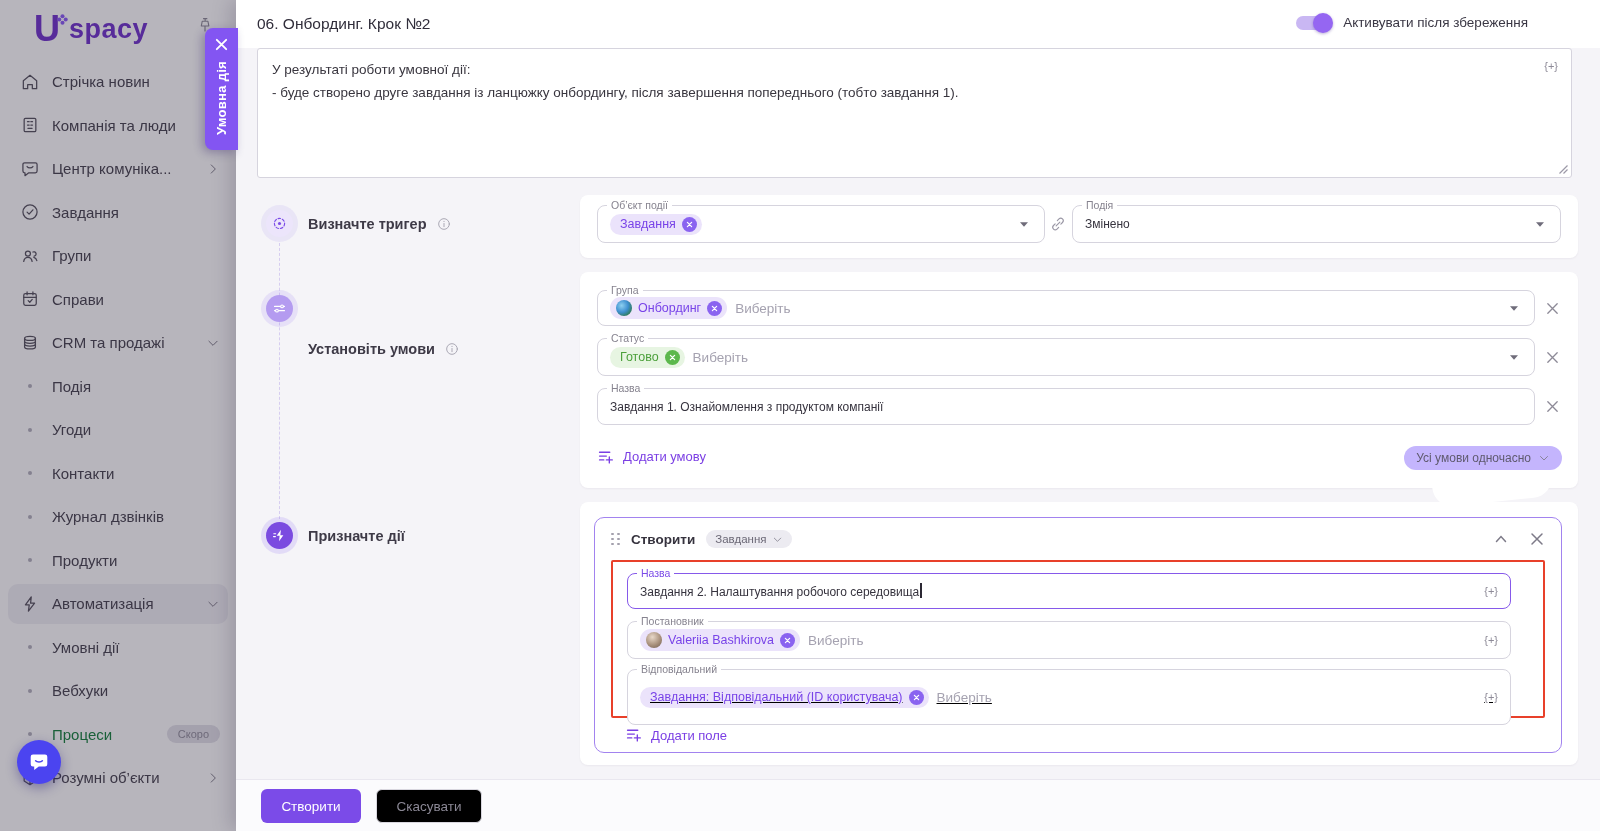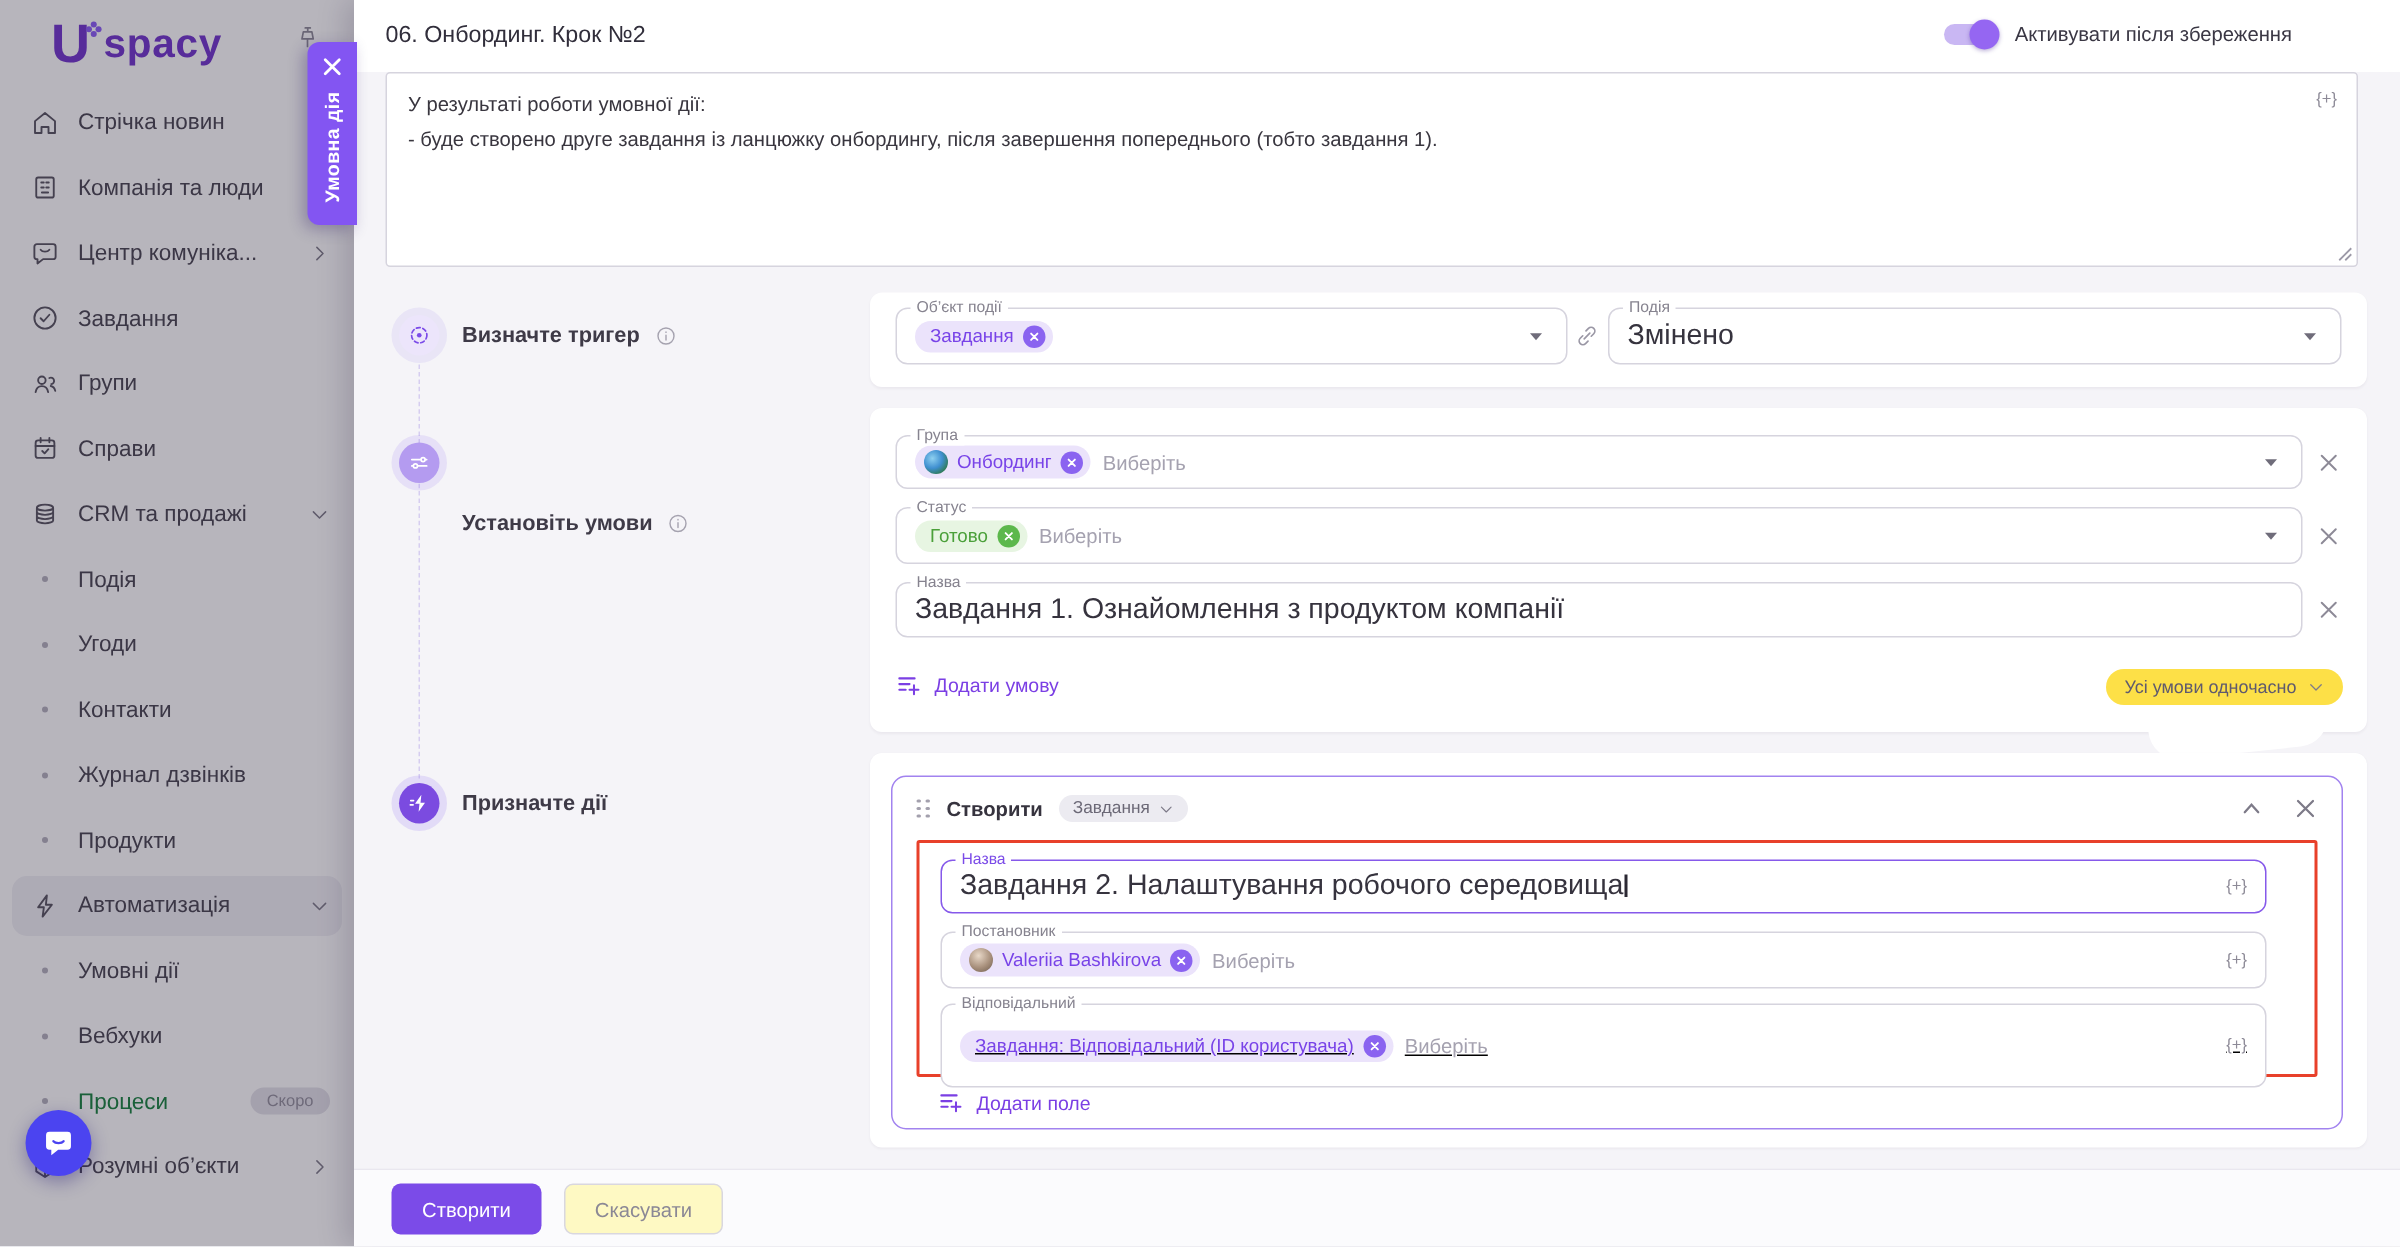--- a/index.html
+++ b/index.html
@@ -56,39 +56,39 @@
   .step2 { left:30px; top:295px; background:#b49bf0; color:#fff; box-shadow:0 0 0 5px rgba(132,94,240,.13); }
   .step3 { left:30px; top:522px; background:#7b4be0; color:#fff; box-shadow:0 0 0 5px rgba(132,94,240,.16); }
   .step-label { position:absolute; font-size:14.5px; font-weight:600; color:#3e3a47; display:flex; gap:9px; align-items:center; }
   .info-ic { width:16px; height:16px; color:#a5a2af; }
   .info-ic svg { width:16px; height:16px; fill:none; stroke:currentColor; stroke-width:1.4; stroke-linecap:round; }
 
   .card { position:absolute; background:#fff; border-radius:8px; box-shadow:0 1px 2px rgba(30,25,60,.05); }
   .field { position:absolute; border:1px solid #d6d4de; border-radius:8px; background:#fff; display:flex; align-items:center; padding:0 12px; gap:8px; cursor:text;justify-content:space-between; }
   .flabel { position:absolute; top:-7px; left:9px; background:#fff; padding:0 4px; font-size:10.5px; color:#86838f; line-height:13px; white-space:nowrap; }
   .ph { color:#a5a2b0; font-size:13.5px; }
-  .val { font-size:19px; color:#36333e; white-space:nowrap; }
+  .val { font-size:12px; color:#36333e; white-space:nowrap; }
   .dd { margin-left:auto; width:16px; height:16px; color:#6f6c7a; cursor:pointer; flex:none; }
   .dd svg { width:16px; height:16px; }
   .chip { display:inline-flex; align-items:center; gap:6px; background:#ebe3fb; border-radius:13px; padding:3px 5px 3px 10px; font-size:12.5px; color:#7843e8; white-space:nowrap; flex:none; }
   .chip .av { width:16px; height:16px; border-radius:50%; margin-left:-4px; flex:none; }
   .av-globe { background:radial-gradient(circle at 35% 35%, #8ed0f0, #3f8fd0 45%, #2f7a52 78%, #1d5a7a); }
   .av-user  { background:radial-gradient(circle at 40% 32%, #e8d8c8, #a8907c 55%, #6b5a4c); }
   .cx { width:15px; height:15px; border-radius:50%; background:#8a63f0; display:flex; align-items:center; justify-content:center; cursor:pointer; flex:none; }
   .cx svg { width:7px; height:7px; stroke:#fff; stroke-width:1.8; stroke-linecap:round; fill:none; }
   .chip.green { background:#e7f5e2; color:#4ba03a; }
   .chip.green .cx { background:#5cb84c; }
   .rowx { position:absolute; width:20px; height:20px; color:#8d8a97; display:flex; align-items:center; justify-content:center; cursor:pointer; }
   .rowx svg { width:15px; height:15px; stroke:currentColor; stroke-width:1.4; stroke-linecap:round; fill:none; }
   .link-ic { position:absolute; left:469px; top:20px; width:18px; height:18px; color:#9a97a5; }
   .link-ic svg { width:18px; height:18px; fill:none; stroke:currentColor; stroke-width:1.5; stroke-linecap:round; stroke-linejoin:round; }
   .addlink { position:absolute; display:flex; align-items:center; gap:9px; color:#7b3fe4; font-size:13px; font-weight:500; cursor:pointer; }
   .addlink .ic { width:17px; height:17px; }
   .addlink .ic svg { width:17px; height:17px; fill:none; stroke:currentColor; stroke-width:1.6; stroke-linecap:round; }
-  .mode-pill { position:absolute; right:16px; top:174px; background:#fde047; border-radius:13px; padding:5px 12px; display:flex; align-items:center; gap:7px; font-size:12px; color:#5f5a6e; cursor:pointer; }
+  .mode-pill { position:absolute; right:16px; top:174px; background:#c4b5fd; border-radius:13px; padding:5px 12px; display:flex; align-items:center; gap:7px; font-size:12px; color:#5f5a6e; cursor:pointer; }
   .mode-pill .chev { width:12px; height:12px; }
   .mode-pill .chev svg { width:12px; height:12px; }
   .blob { position:absolute; left:852px; top:190px; width:120px; height:40px; background:#fff; border-radius:24px; transform:rotate(-6deg); z-index:0; }
 
   .purple-card { position:absolute; left:14px; top:15px; width:968px; height:236px; border:1.5px solid #a283ef; border-radius:10px; background:#fff; }
   .act-header { position:absolute; top:0; left:0; right:0; height:42px; display:flex; align-items:center; padding:0 16px; gap:11px; }
   .drag { display:grid; grid-template-columns:3px 3px; gap:2.5px 3px; cursor:grab; }
   .drag i { width:2.5px; height:2.5px; border-radius:50%; background:#a3a0ad; }
   .act-title { font-size:13.5px; font-weight:700; color:#36333e; }
   .entity-pill { background:#ecebf1; border-radius:11px; padding:3px 9px; display:flex; gap:5px; align-items:center; font-size:11.5px; color:#6b6876; cursor:pointer; }
@@ -99,21 +99,21 @@
   .redbox { position:absolute; left:16px; top:42px; width:934px; height:158px; border:2px solid #e8402a; border-radius:2px; }
   .afield { left:14px; width:884px; }
   .afield.focused { border:1.5px solid #8659ea; }
   .afield.focused .flabel { color:#7b4be8; }
   .var { margin-left:auto; font-size:11px; color:#8d8a97; flex:none; }
   .caret { display:inline-block; width:1.5px; height:15px; background:#2b2833; margin-left:1px; vertical-align:-2px; }
 
   .d-footer { position:absolute; left:0; right:0; top:779px; height:52px; background:#fbfbfd; border-top:1px solid #e9e7ef; z-index:3; }
   .btn { position:absolute; top:9px; height:34px; border-radius:6px; font-size:13.5px; display:flex; align-items:center; justify-content:center; cursor:pointer; }
   .btn-primary { left:25px; width:100px; background:#7b4be8; color:#fff; }
-  .btn-secondary { left:140px; width:106px; background:#fef9c3; color:#8b8895; border:1px solid #d9d7df; }
+  .btn-secondary { left:140px; width:106px; background:#000000; color:#8b8895; border:1px solid #d9d7df; }
 </style>
 </head>
 <body>
 
 <div class="stage">
 
   <aside class="sidebar">
     <div class="logo-row">
       <div class="logo">
         <span class="logo-u">U</span>

